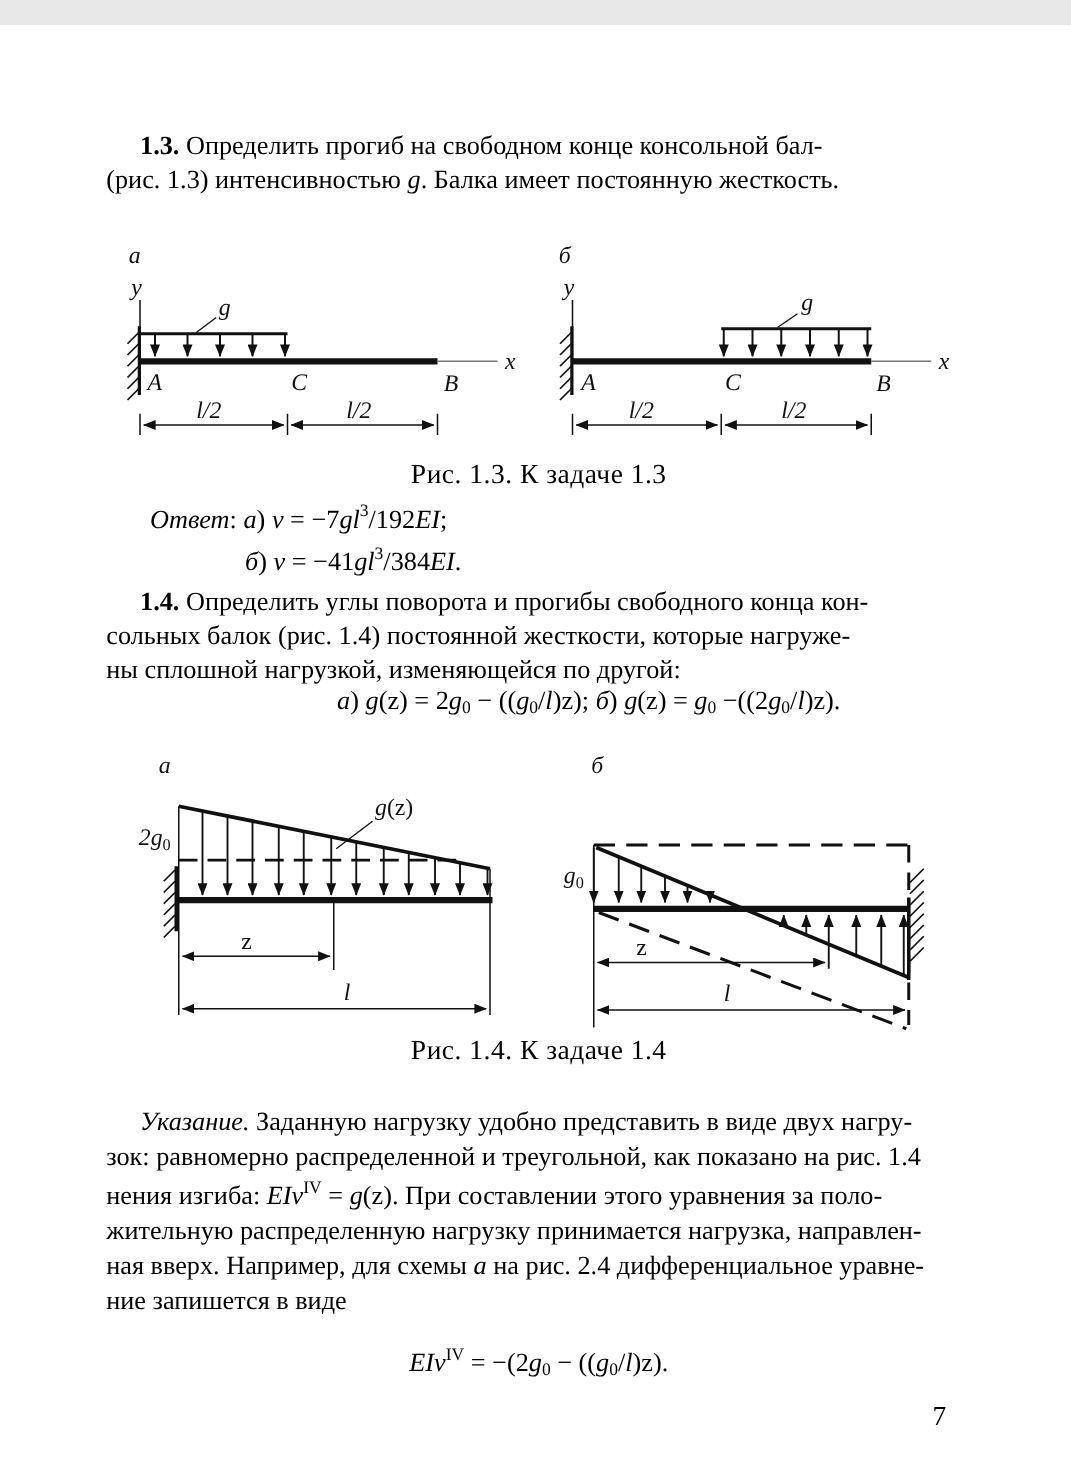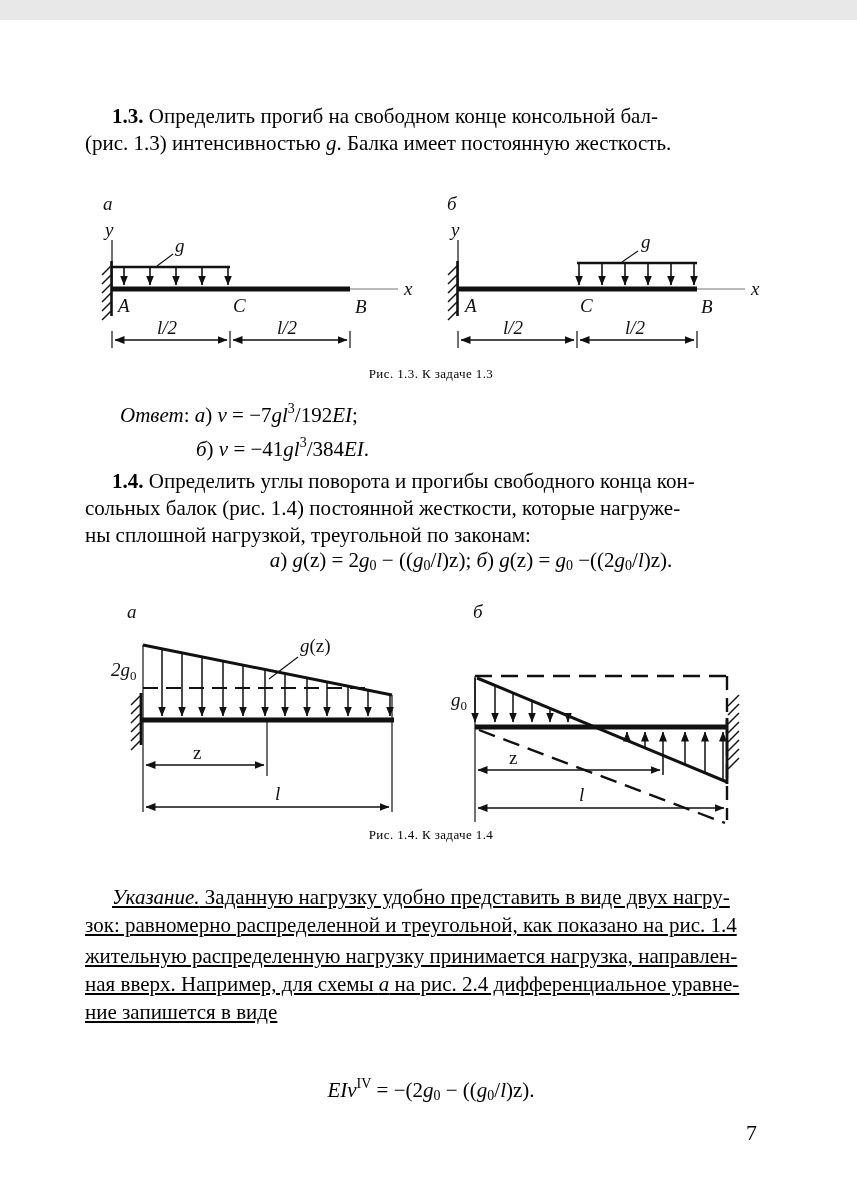--- a/index.html
+++ b/index.html
@@ -1,28 +1,28 @@
 <!DOCTYPE html>
 <html><head>
 <meta charset="utf-8">
 <style>
   html,body{margin:0;padding:0;background:#e8e8e8;}
   #page{position:relative;width:857px;height:1182px;background:#ffffff;
         font-family:"Liberation Serif","DejaVu Serif",serif;color:#000000;overflow:hidden;margin-top:20px;}
   .para{position:absolute;left:85px;width:700px;}
   .line{display:block;height:27px;line-height:27px;font-size:21px;white-space:nowrap;}
-  .lh28 .line{height:28px;line-height:28px;text-decoration:underline;}
+  .lh28 .line{height:28px;line-height:28px;}
   .indent{padding-left:27px;}
   .abs{position:absolute;white-space:nowrap;font-size:21px;line-height:27px;text-align:center;}
   .it{font-style:italic;}
   .bd{font-weight:bold;}
   sup{font-size:14px;position:relative;top:-1px;vertical-align:super;line-height:0;}
   sub{font-size:14px;position:relative;top:3px;vertical-align:baseline;line-height:0;}
   .caption{position:absolute;left:85px;width:692px;text-align:center;
-           font-size:13px;letter-spacing:0.4px;}
+           font-size:22px;letter-spacing:0.4px;}
   .fsvg{position:absolute;}
   svg text{font-family:"Liberation Serif","DejaVu Serif",serif;font-size:19px;fill:#111;}
   svg .it-t{font-style:italic;}
   svg .sm{font-size:13px;}
   .pageno{position:absolute;font-size:22px;}
 </style>
 </head>
 <body>
 
 <div id="page">
@@ -129,21 +129,21 @@
   </svg>
 
   <div class="caption" style="top:346px">Рис. 1.3. К задаче 1.3</div>
 
   <div class="abs" style="left:120px;top:382px"><span class="it">Ответ</span><span>: </span><span class="it">а</span><span>) </span><span class="it">v</span><span> = −7</span><span class="it">gl</span><sup>3</sup><span>/192</span><span class="it">EI</span><span>;</span></div>
   <div class="abs" style="left:196px;top:416px"><span class="it">б</span><span>) </span><span class="it">v</span><span> = −41</span><span class="it">gl</span><sup>3</sup><span>/384</span><span class="it">EI</span><span>.</span></div>
 
   <div class="para" style="top:448px">
     <div class="line indent"><span class="bd">1.4.</span><span> Определить углы поворота и прогибы свободного конца кон-</span></div>
     <div class="line"><span>сольных балок (рис. 1.4) постоянной жесткости, которые нагруже-</span></div>
-    <div class="line"><span>ны сплошной нагрузкой, треугольной по законам:</span></div>
+    <div class="line"><span>ны сплошной нагрузкой, изменяющейся по другой:</span></div>
   </div>
 
   <div class="abs" style="left:125px;top:527px;width:692px;text-align:center"><span class="it">а</span><span>) </span><span class="it">g</span><span>(z) = 2</span><span class="it">g</span><sub>0</sub><span> − ((</span><span class="it">g</span><sub>0</sub><span>/</span><span class="it">l</span><span>)z); </span><span class="it">б</span><span>) </span><span class="it">g</span><span>(z) = </span><span class="it">g</span><sub>0</sub><span> −((2</span><span class="it">g</span><sub>0</sub><span>/</span><span class="it">l</span><span>)z).</span></div>
 
   <svg class="fsvg" style="left:85px;top:578px" width="690" height="235" viewBox="0 0 690 235">
 
     <g>
       <text class="it-t" x="42" y="20">а</text>
       <text x="26" y="78">
         <tspan class="it-t">2g</tspan><tspan class="sm" dy="4">0</tspan>
@@ -233,20 +233,21 @@
   </svg>
 
   <div class="caption" style="top:807px">Рис. 1.4. К задаче 1.4</div>
 
   <div class="para lh28" style="top:863px">
     <div class="line indent"><span class="it">Указание.</span><span> Заданную нагрузку удобно представить в виде двух нагру-</span></div>
     <div class="line"><span>зок: равномерно распределенной и треугольной, как показано на рис. 1.4</span></div>
   </div>
 
   <div class="para lh28" style="top:922px">
+    <div class="line"><span>нения изгиба: </span><span class="it">EIv</span><sup>IV</sup><span> = </span><span class="it">g</span><span>(z). При составлении этого уравнения за поло-</span></div>
     <div class="line"><span>жительную распределенную нагрузку принимается нагрузка, направлен-</span></div>
     <div class="line"><span>ная вверх. Например, для схемы </span><span class="it">а</span><span> на рис. 2.4 дифференциальное уравне-</span></div>
     <div class="line"><span>ние запишется в виде</span></div>
   </div>
 
   <div class="abs" style="left:85px;top:1057px;width:692px;"><span class="it">EIv</span><sup>IV</sup><span> = −(2</span><span class="it">g</span><sub>0</sub><span> − ((</span><span class="it">g</span><sub>0</sub><span>/</span><span class="it">l</span><span>)z).</span></div>
 
   <div class="pageno" style="left:746px;top:1100px">7</div>
 
 </div>

